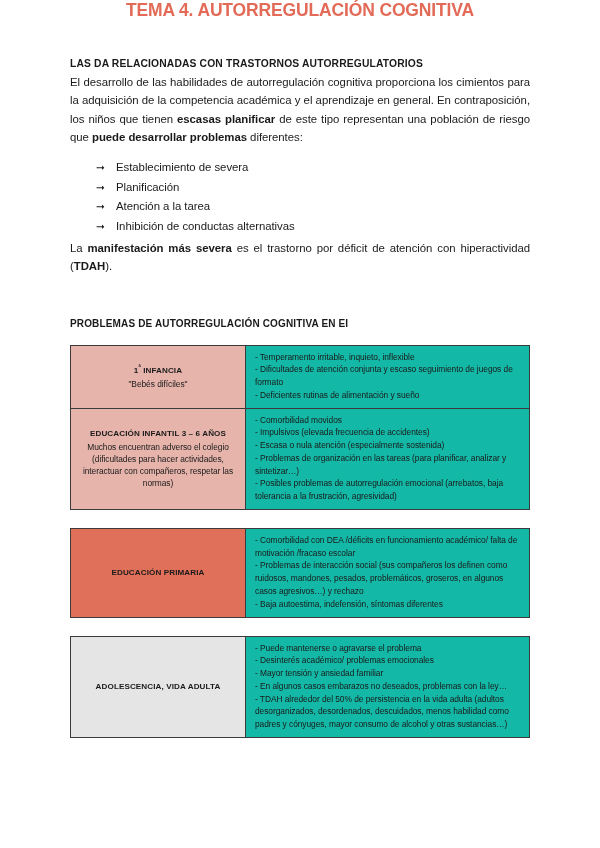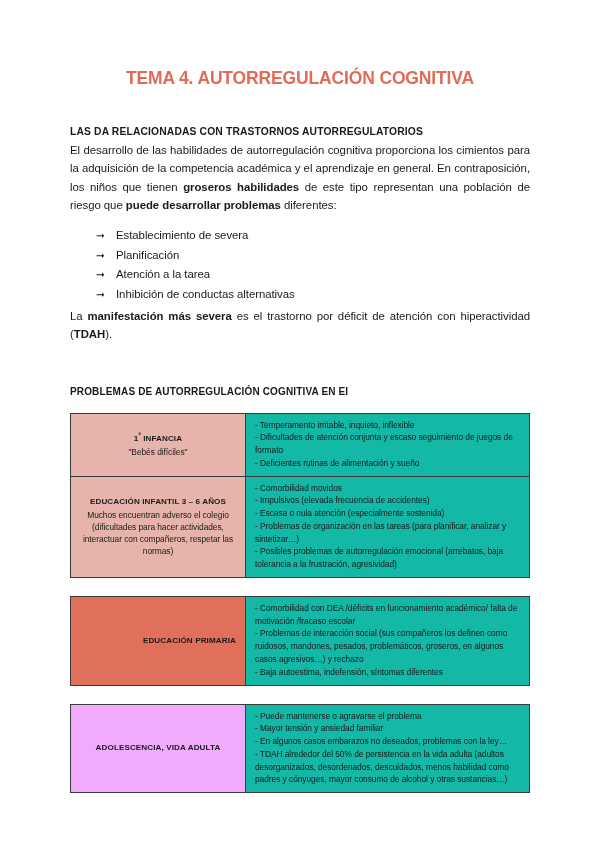--- a/index.html
+++ b/index.html
@@ -18,21 +18,20 @@
     position: relative;
     width: 600px;
     height: 848px;
     box-sizing: border-box;
     padding: 0 70px;
   }
 
   
   .doc-title {
     margin: 0;
-    padding-top: 68px;
     text-align: center;
     font-size: 17.5px;
     font-weight: bold;
     letter-spacing: -0.15px;
     color: #e26a56;
     line-height: 1.2;
   }
 
   
   .section-heading {
@@ -138,33 +137,33 @@
   }
   .cell-body .line {
     font-size: 8.4px;
     line-height: 1.52;
     letter-spacing: -0.05px;
     color: #1a1a1a;
   }
 
   
   .tone-light { background: #e6b4ab; }
-  .tone-mid   { background: #e0705a; align-items: flex-end; }
-  .tone-dark  { background: #f0abfc; }
+  .tone-mid   { background: #e0705a; }
+  .tone-dark  { background: #e5e5e5; }
 </style>
 </head>
 <body>
 
 <div class="page">
 
   <h1 class="doc-title">TEMA 4. AUTORREGULACIÓN COGNITIVA</h1>
 
   <div class="section-heading">LAS DA RELACIONADAS CON TRASTORNOS AUTORREGULATORIOS</div>
 
-  <p class="para"><span>El desarrollo de las habilidades de autorregulación cognitiva proporciona los cimientos para la adquisición de la competencia académica y el aprendizaje en general. En contraposición, los niños que tienen </span><b>groseros habilidades</b><span> de este tipo representan una población de riesgo que </span><b>puede desarrollar problemas</b><span> diferentes:</span></p>
+  <p class="para"><span>El desarrollo de las habilidades de autorregulación cognitiva proporciona los cimientos para la adquisición de la competencia académica y el aprendizaje en general. En contraposición, los niños que tienen </span><b>escasas planificar</b><span> de este tipo representan una población de riesgo que </span><b>puede desarrollar problemas</b><span> diferentes:</span></p>
 
   <ul class="bullets">
     <li><span class="arrow">➞</span><span>Establecimiento de severa</span></li>
     <li><span class="arrow">➞</span><span>Planificación</span></li>
     <li><span class="arrow">➞</span><span>Atención a la tarea</span></li>
     <li><span class="arrow">➞</span><span>Inhibición de conductas alternativas</span></li>
   </ul>
 
   <p class="para-after"><span>La </span><b>manifestación más severa</b><span> es el trastorno por déficit de atención con hiperactividad (</span><b>TDAH</b><span>).</span></p>
 
@@ -208,20 +207,21 @@
         <div class="line">- Baja autoestima, indefensión, síntomas diferentes</div>
       </div>
     </div>
 
     <div class="tbl-block">
       <div class="cell-label tone-dark">
         <div class="lbl-main">ADOLESCENCIA, VIDA ADULTA</div>
       </div>
       <div class="cell-body">
         <div class="line">- Puede mantenerse o agravarse el problema</div>
+        <div class="line">- Desinterés académico/ problemas emocionales</div>
         <div class="line">- Mayor tensión y ansiedad familiar</div>
         <div class="line">- En algunos casos embarazos no deseados, problemas con la ley…</div>
         <div class="line">- TDAH alrededor del 50% de persistencia en la vida adulta (adultos desorganizados, desordenados, descuidados, menos habilidad como padres y cónyuges, mayor consumo de alcohol y otras sustancias…)</div>
       </div>
     </div>
 
   </div>
 </div>
 
 </body></html>

